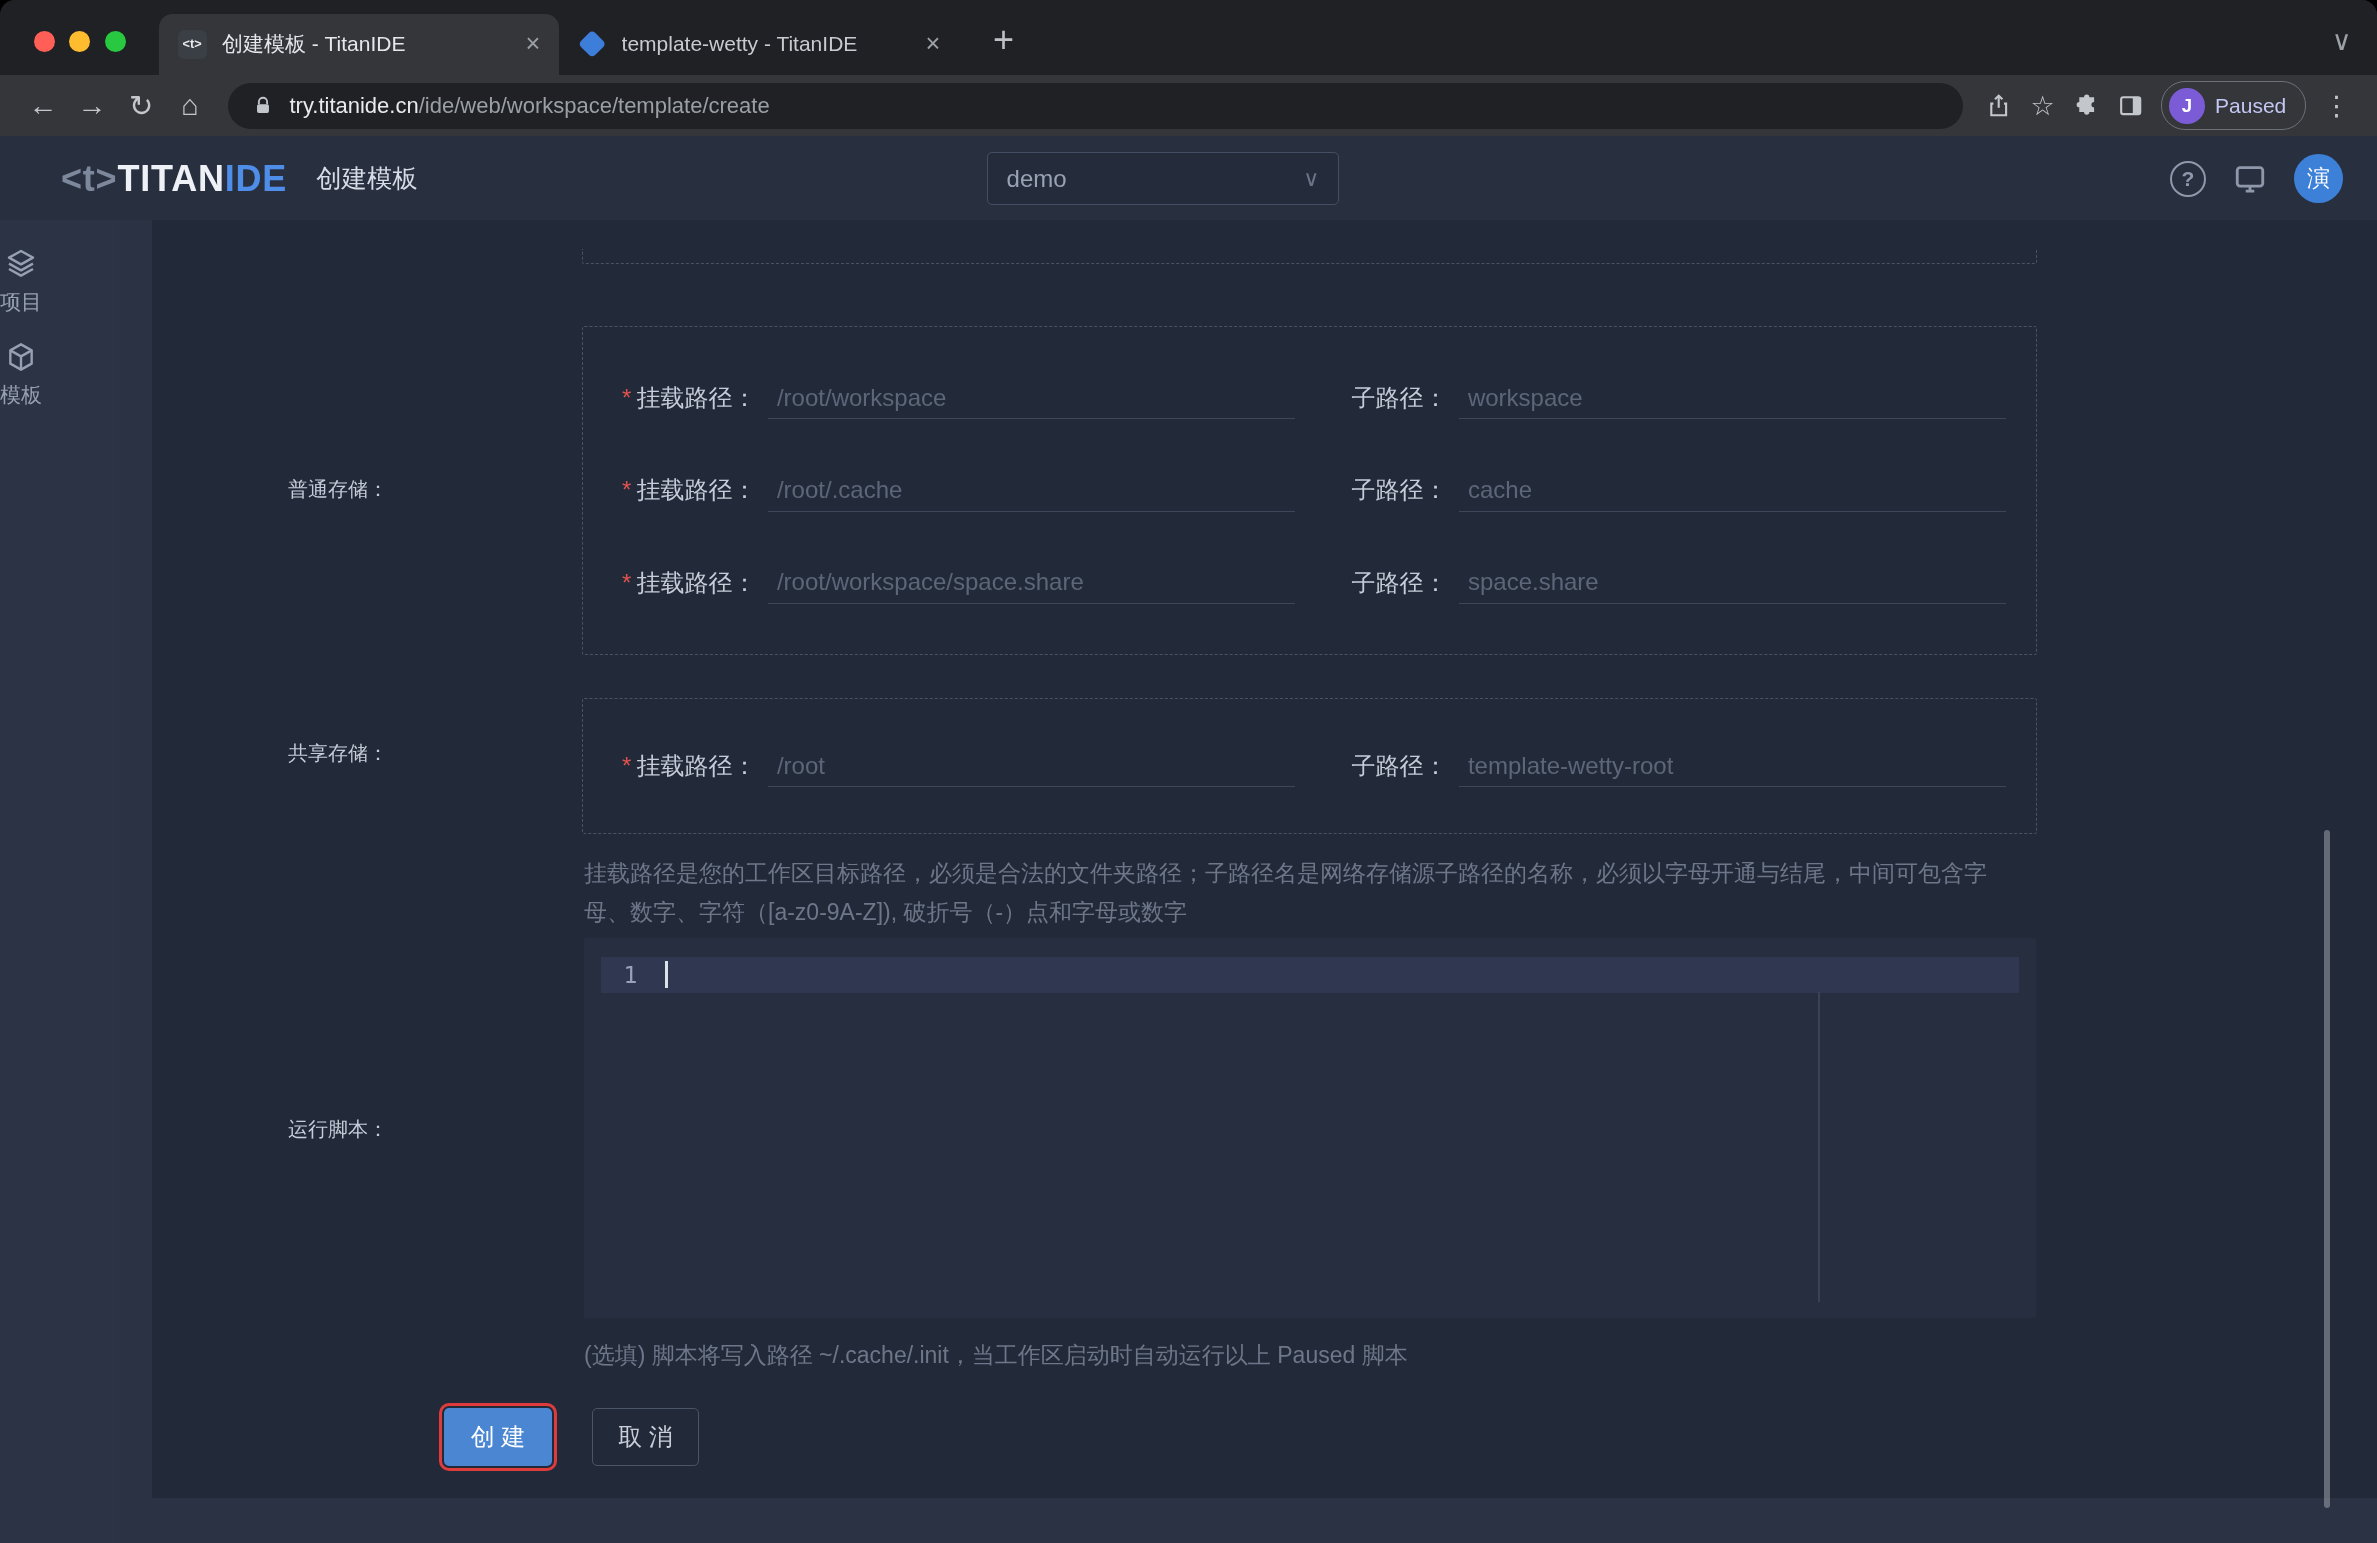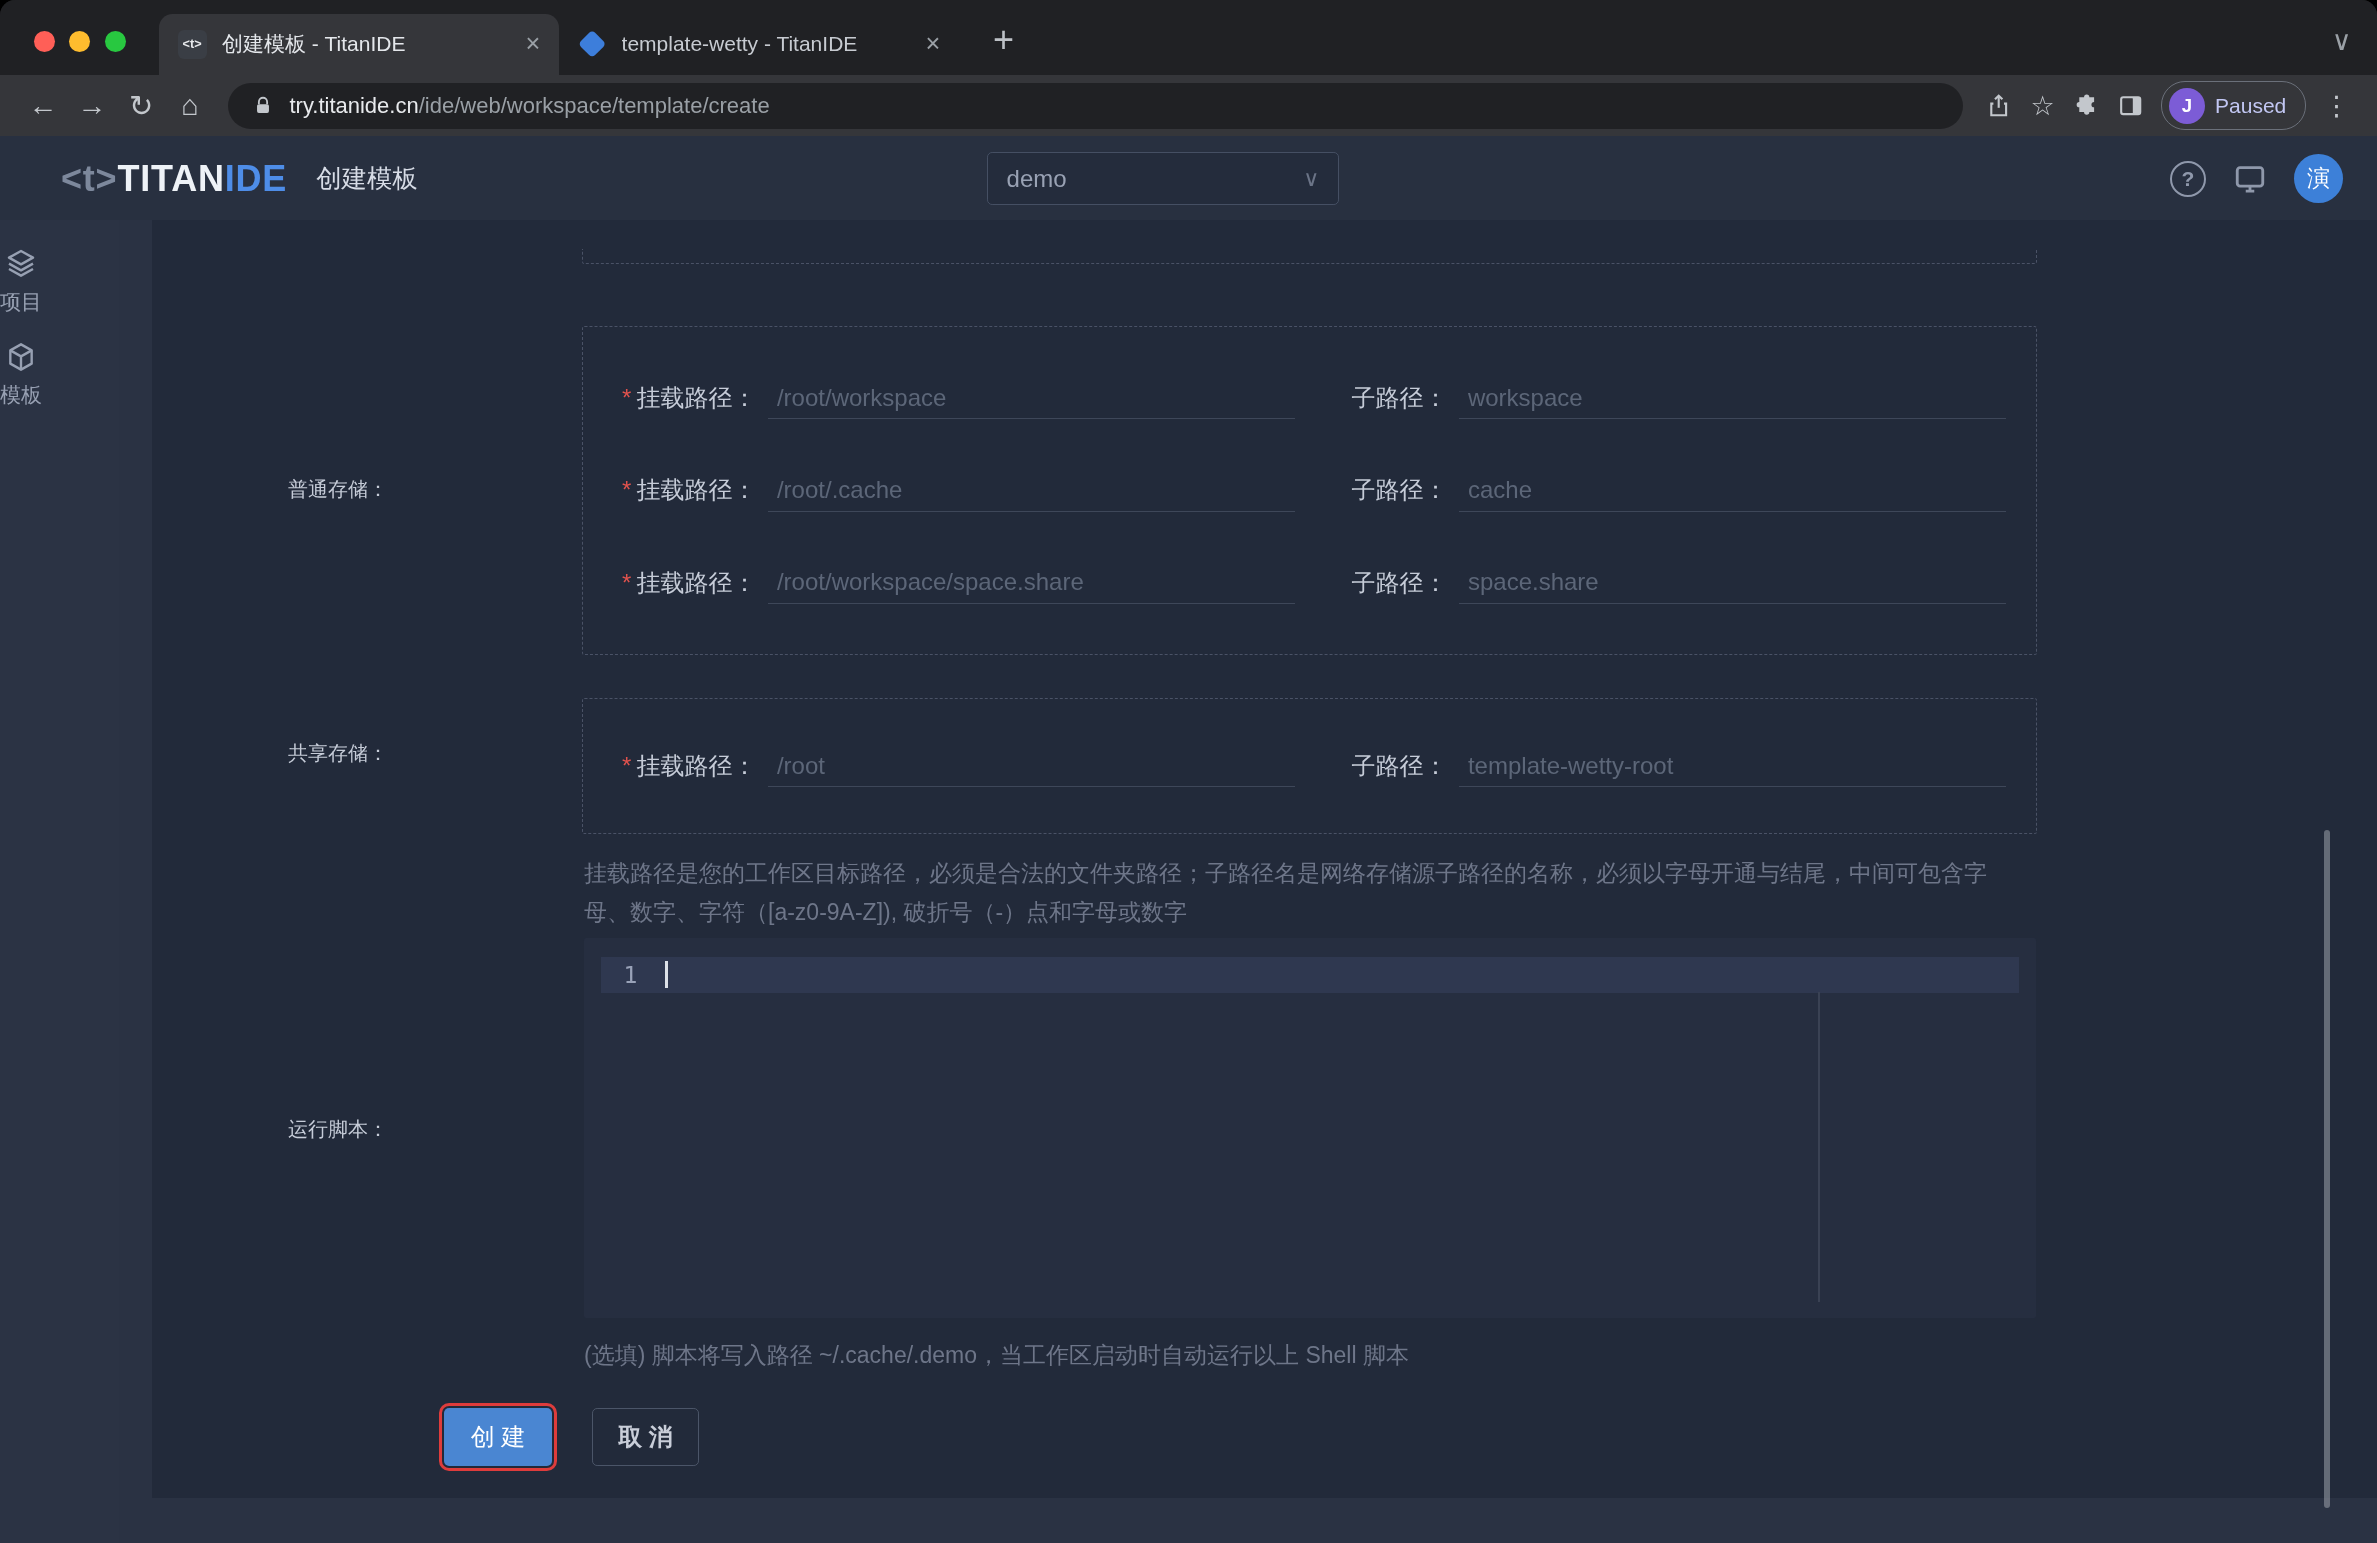--- a/index.html
+++ b/index.html
@@ -90,21 +90,21 @@
   .caret{width:2.5px;height:27px;background:#dde1e8;margin-left:5.1px;}
   .indent-guide{position:absolute;left:1234px;top:54px;width:1.7px;height:310px;background:#3a4254;}
 
   .script-hint{position:absolute;left:465px;top:1120px;font-size:23px;color:#6e7689;}
 
   .create-btn{position:absolute;left:325px;top:1188px;width:108px;height:58px;background:#4a86d2;color:#fff;
               font-size:24px;border:none;border-radius:5.1px;display:flex;align-items:center;justify-content:center;
               outline:3.4px solid #de3c3c;outline-offset:2.5px;}
   .cancel-btn{position:absolute;left:473px;top:1188px;width:107px;height:58px;background:transparent;
               color:#c9ced9;font-size:24px;border:1.7px solid #4b5568;border-radius:5.1px;display:flex;
-              align-items:center;justify-content:center;box-sizing:border-box;font-weight:bold;}
+              align-items:center;justify-content:center;box-sizing:border-box;}
 
   .scroll-thumb{position:absolute;right:47px;top:610px;width:6px;height:678px;background:#9aa0aa;
                 opacity:.55;border-radius:3.4px;}
 </style>
 </head>
 <body>
 
 <div class="screen">
 
   <div class="tabstrip">
@@ -263,21 +263,21 @@
     <div class="path-hint">挂载路径是您的工作区目标路径，必须是合法的文件夹路径；子路径名是网络存储源子路径的名称，必须以字母开通与结尾，中间可包含字母、数字、字符（[a-z0-9A-Z]), 破折号（-）点和字母或数字</div>
 
     <div class="sec-label" style="top:896px;">运行脚本：</div>
     <div class="editor">
       <div class="editor-line">
         <span class="gutter">1</span>
         <span class="caret"></span>
       </div>
       <div class="indent-guide"></div>
     </div>
-    <div class="script-hint">(选填) 脚本将写入路径 ~/.cache/.demo，当工作区启动时自动运行以上 Shell 脚本</div>
+    <div class="script-hint">(选填) 脚本将写入路径 ~/.cache/.init，当工作区启动时自动运行以上 Paused 脚本</div>
 
     <div class="create-btn">创 建</div>
     <div class="cancel-btn">取 消</div>
 
     <div class="scroll-thumb"></div>
   </div>
 
 </div>
 
 

